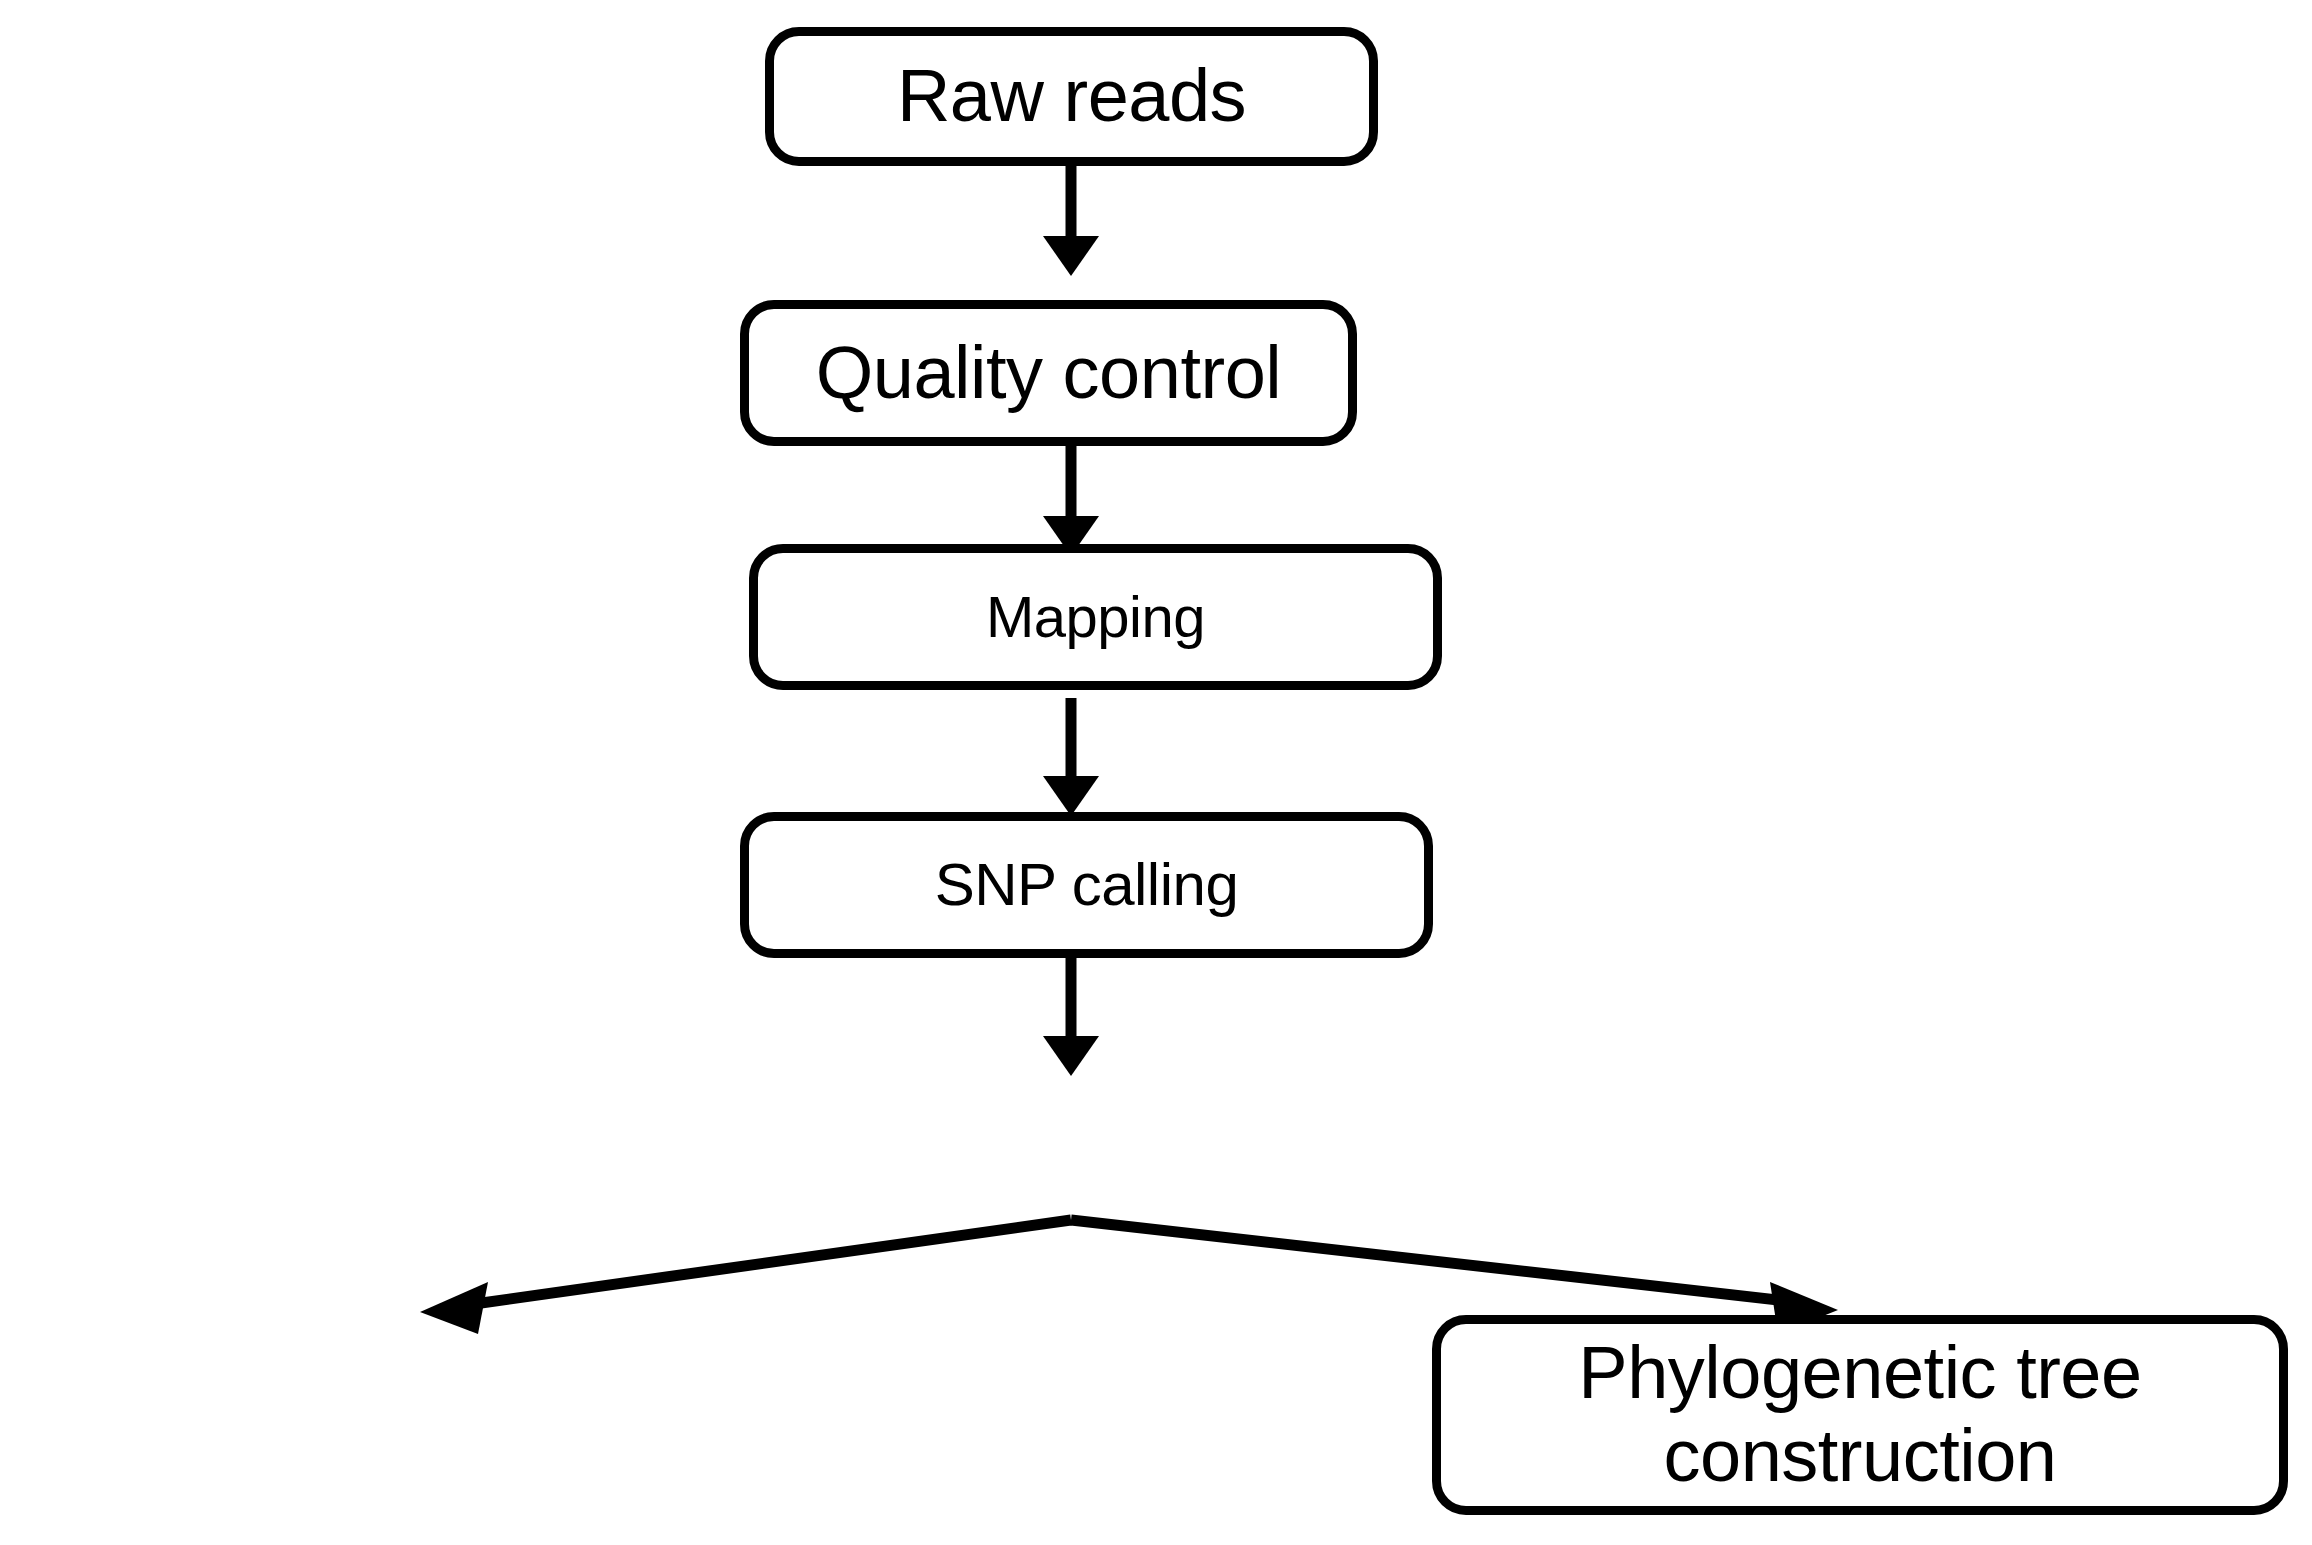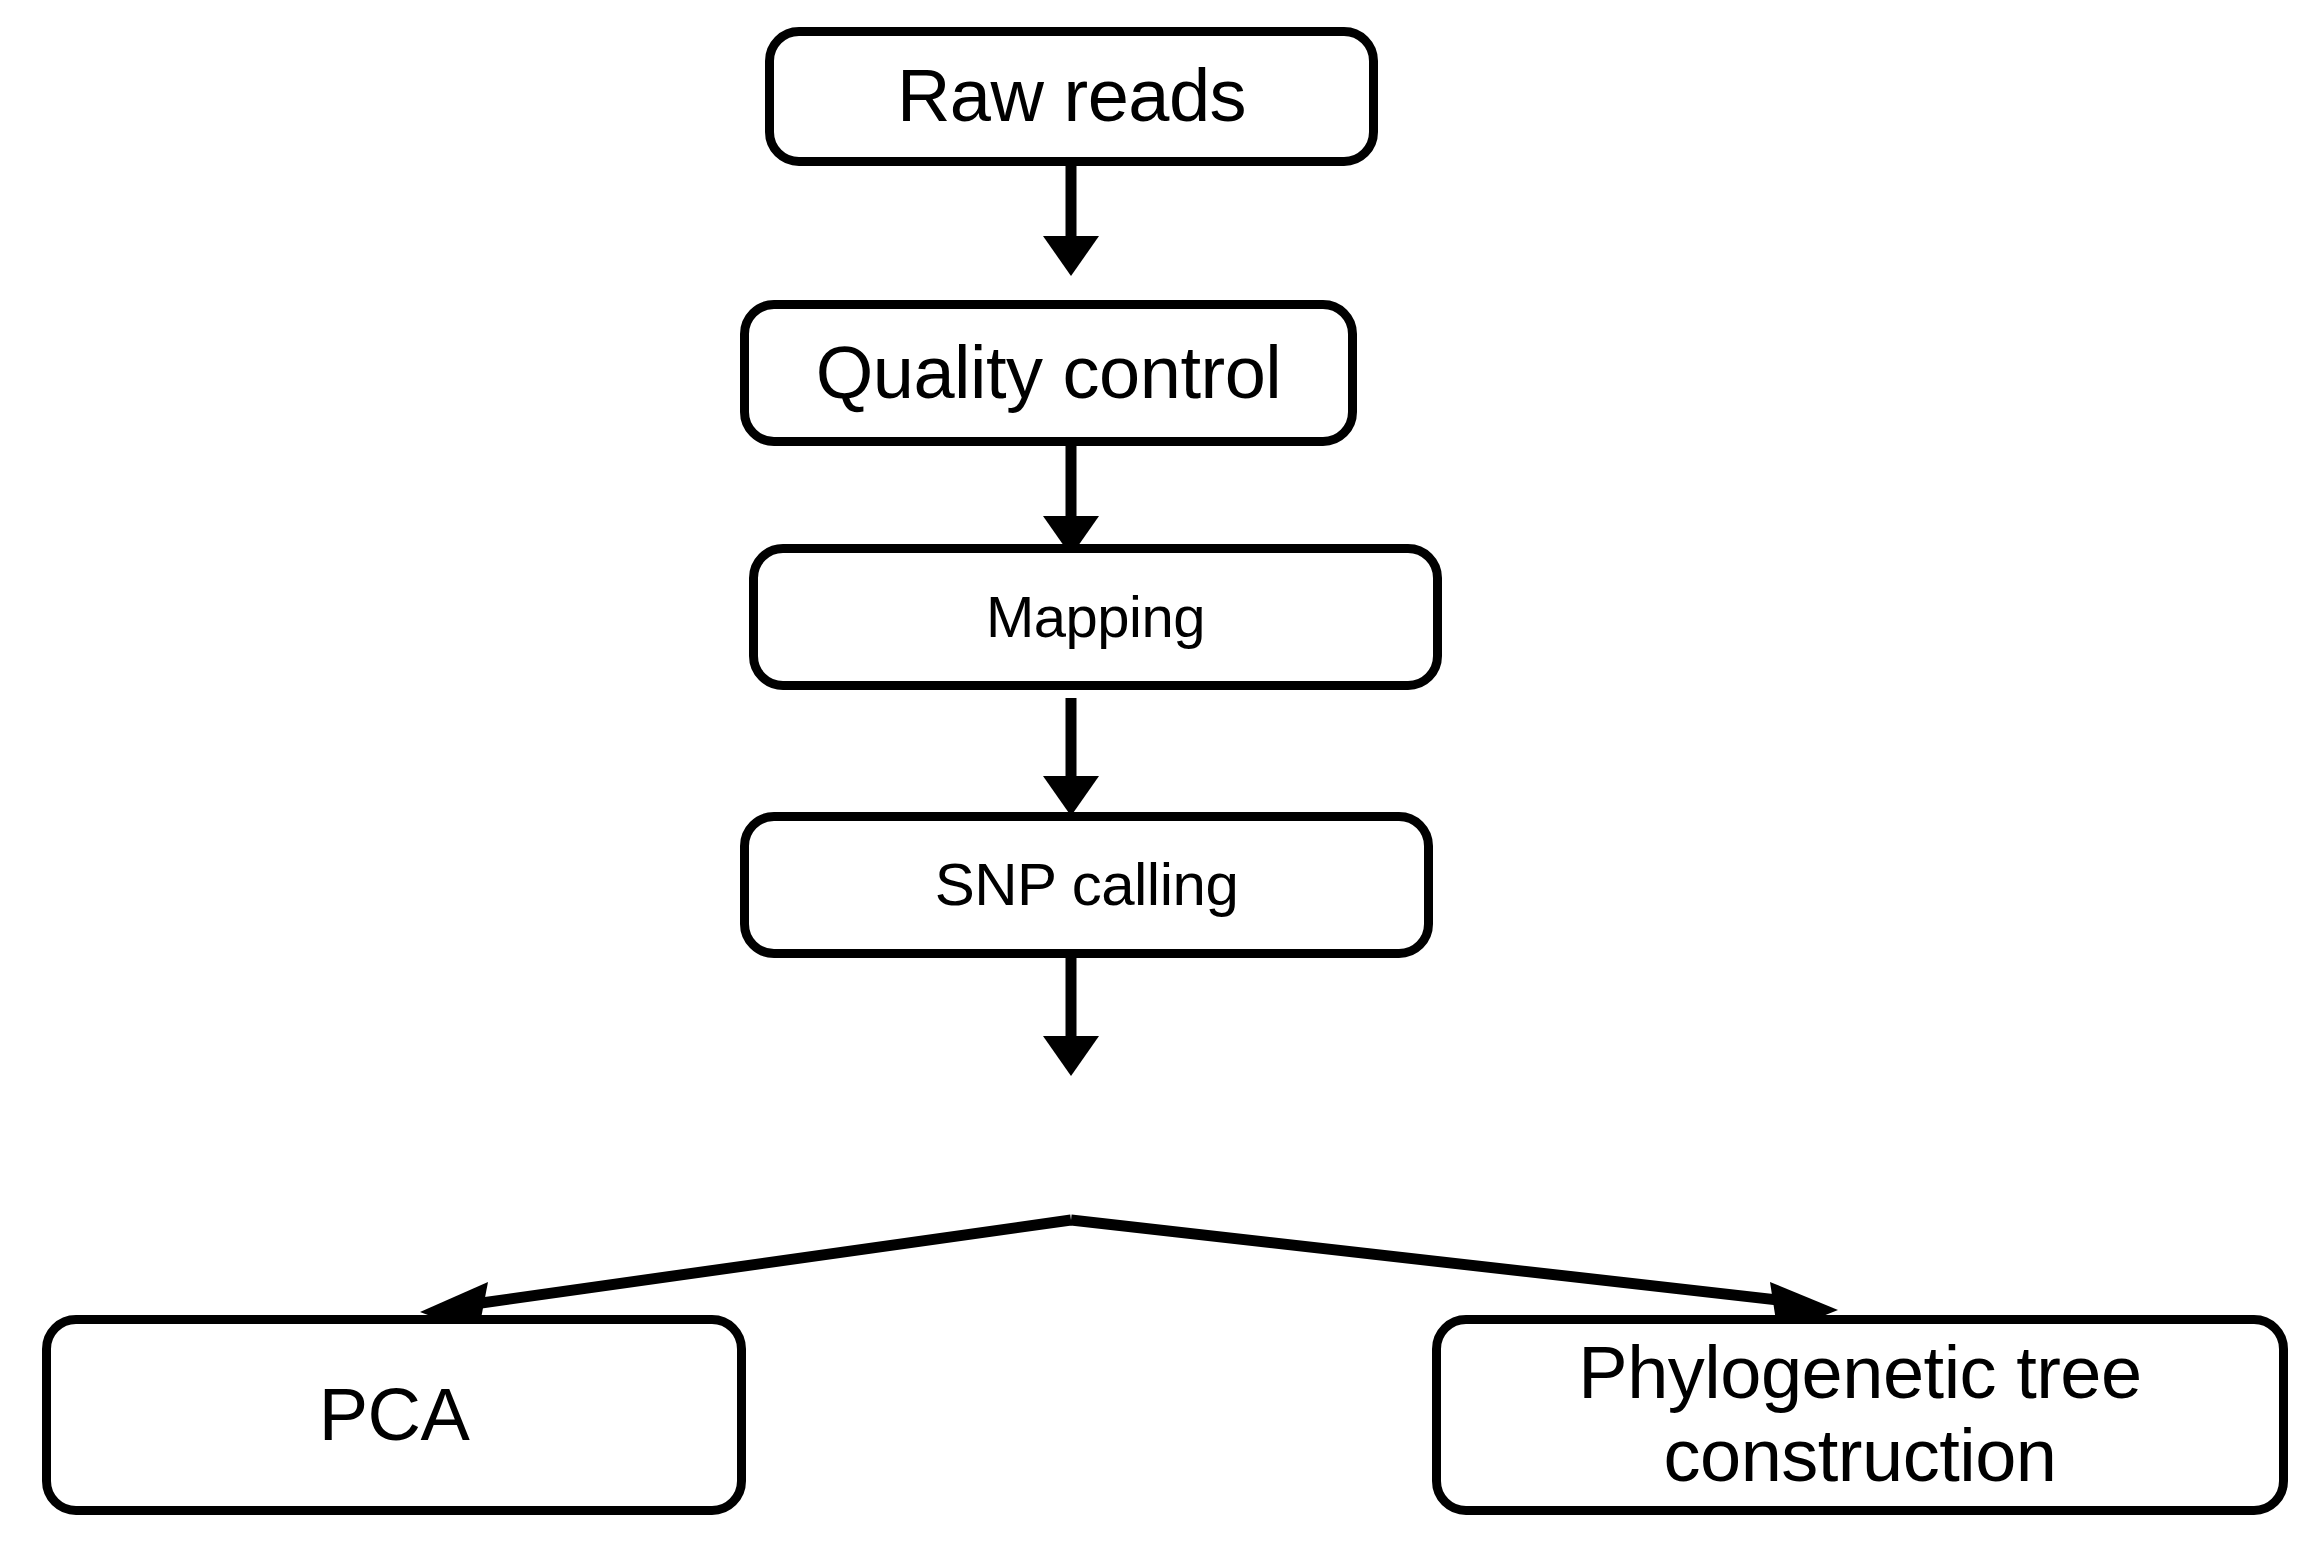--- a/index.html
+++ b/index.html
@@ -106,22 +106,19 @@
 
   <div class="node-box" id="node-mapping">
     <span class="node-label">Mapping</span>
   </div>
 
   <div class="node-box" id="node-snp-calling">
     <span class="node-label">SNP calling</span>
   </div>
 
 
-  <div class="node-box" id="node-pca">
-    <span class="node-label">PCA</span>
-  </div>
 
   <div class="node-box" id="node-phylo-tree">
     <span class="node-label">Phylogenetic tree
 construction</span>
   </div>
 
 </div>
 
 </body></html>

